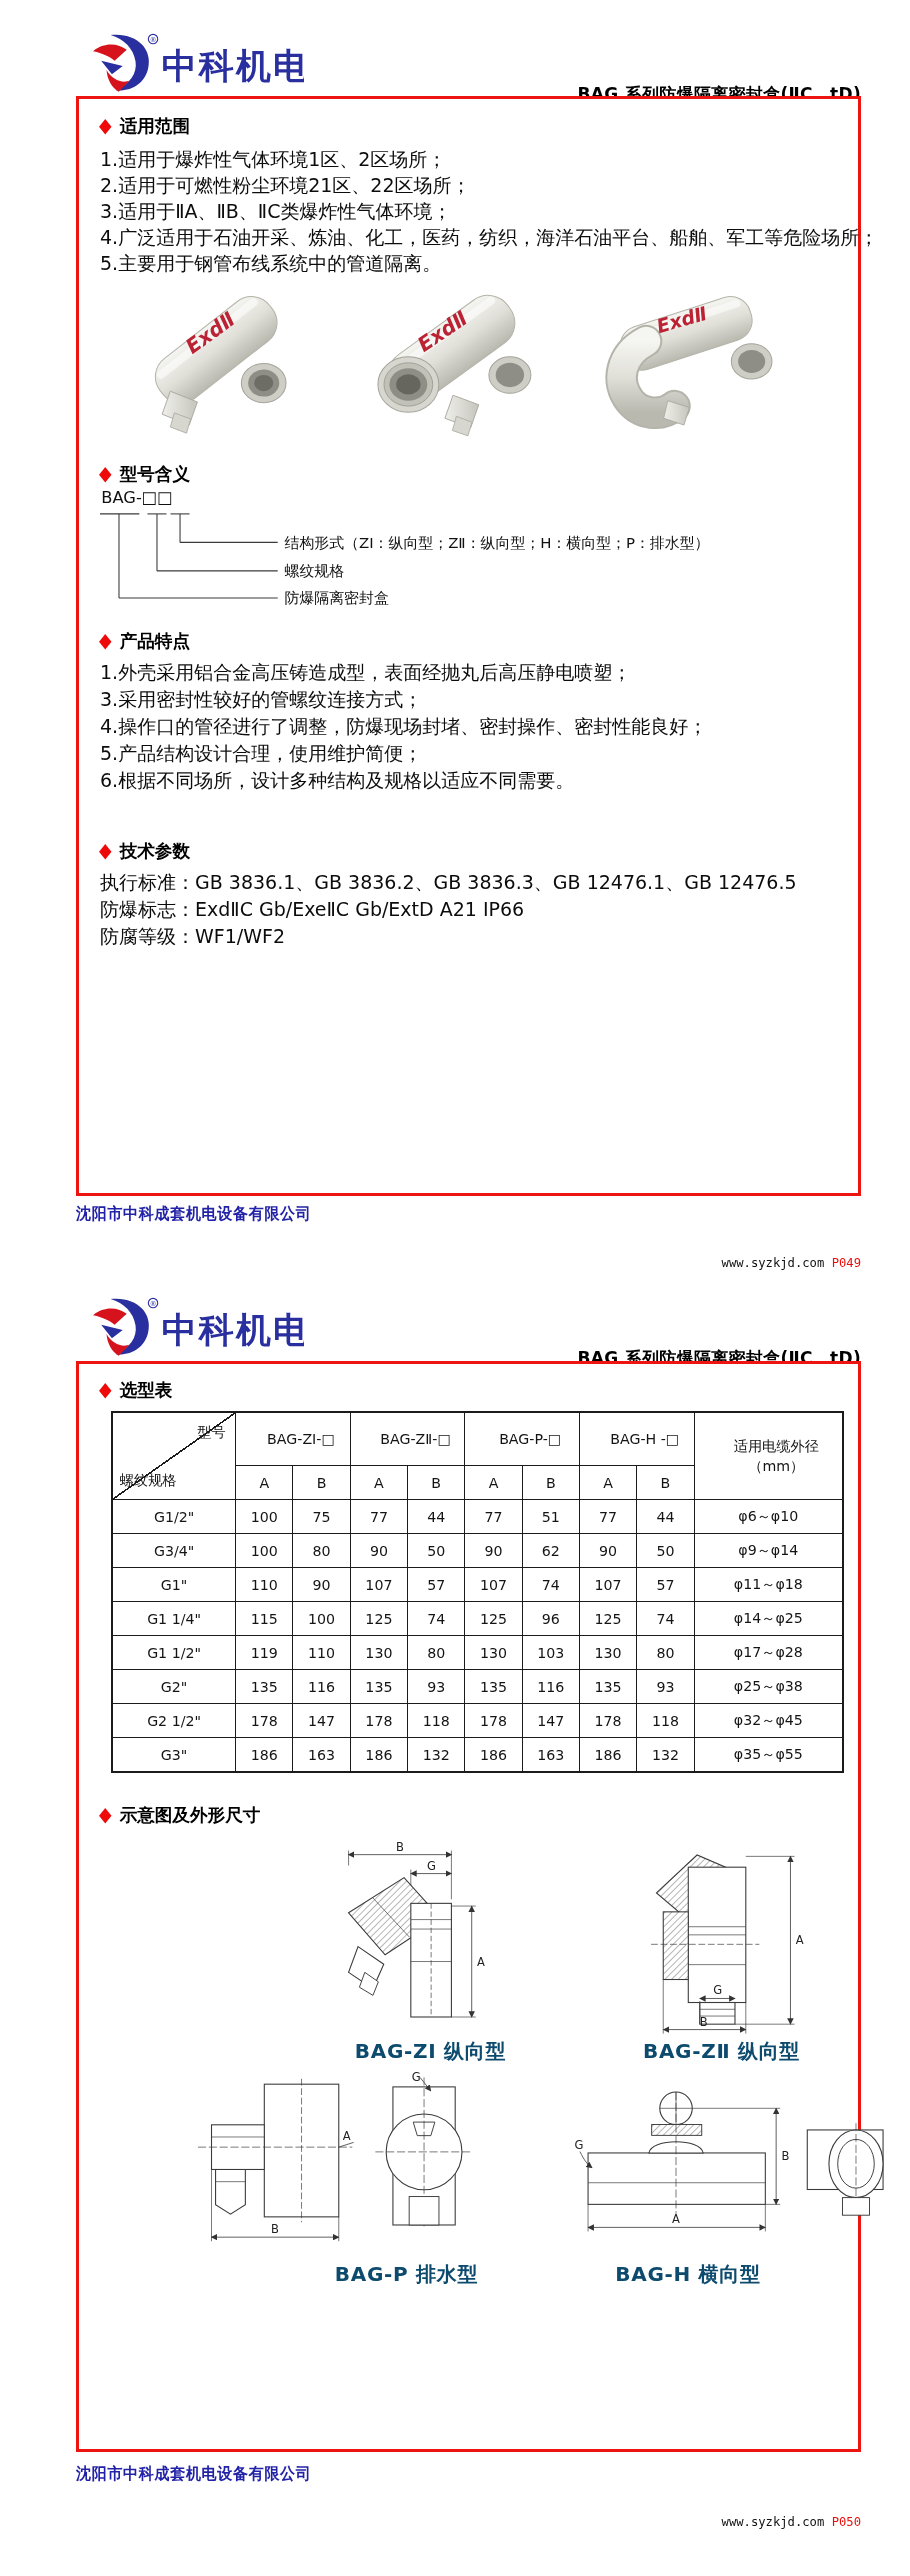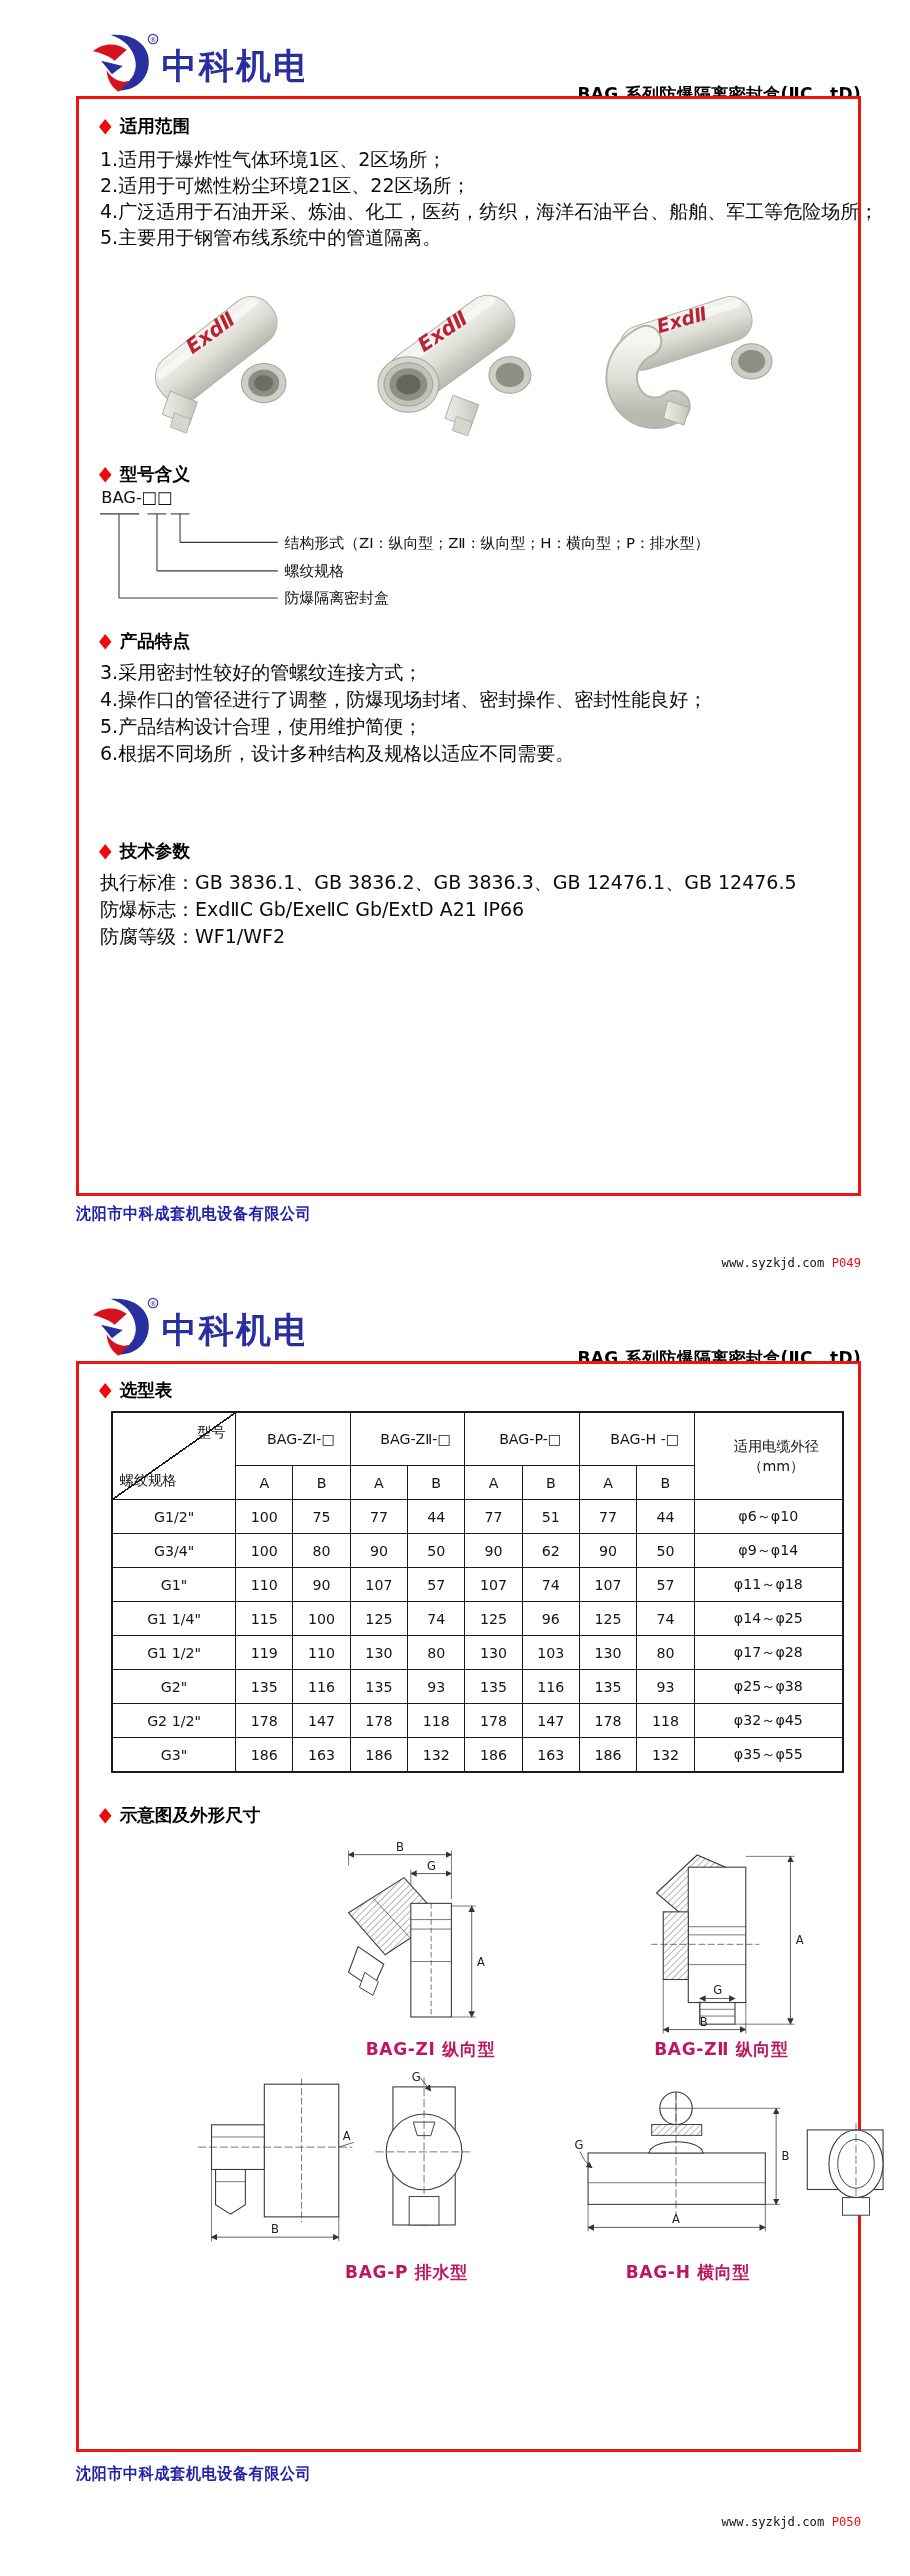--- a/index.html
+++ b/index.html
@@ -27,21 +27,21 @@
     font-weight:normal;color:#141414;padding:0;}
   table.sel .hdr-row td{height:52px;font-size:14.2px;padding-left:16px;}
   table.sel .sub-row td{height:33px;}
   table.sel tbody td{height:33px;}
   .corner{position:relative;background:
     linear-gradient(to bottom right,transparent calc(50% - 0.8px),#1b1b1b calc(50% - 0.8px),#1b1b1b calc(50% + 0.8px),transparent calc(50% + 0.8px));}
   .corner .c-top{position:absolute;top:9.5px;right:9.5px;font-size:14.2px;}
   .corner .c-bot{position:absolute;bottom:9.5px;left:6.8px;font-size:14.2px;}
   .lastcol div{line-height:20.3px;}
   
-  .drawing-caption{font-size:17px;font-weight:bold;text-align:center;color:#be185d;letter-spacing:0.7px;}
+  .drawing-caption{font-size:20px;font-weight:bold;text-align:center;color:#0c4a6e;letter-spacing:0.7px;}
   
   .footer-company{font-size:15px;font-weight:bold;color:#2222a8;letter-spacing:0.7px;transform:scaleY(1.08);transform-origin:left;}
   .footer-right{font-size:12.2px;color:#111;font-family:"DejaVu Sans Mono","Liberation Mono",monospace;margin-top:45px;}
   .footer-right .pageno{color:#e8100c;}
   svg text{font-family:"DejaVu Sans","Liberation Sans",sans-serif;}
   .dim-label{font-size:17px;fill:#222;}
   .draw-line{stroke:#3a3a3a;stroke-width:1.6;fill:none;}
   .thin{stroke:#3a3a3a;stroke-width:1;fill:none;}
   .dim{stroke:#3a3a3a;stroke-width:1.2;fill:none;}
 </style>
@@ -85,20 +85,21 @@
 
 <div class="abs red-frame" style="left:76px;top:96px;width:785px;height:1100px;"></div>
 
 <div class="abs sec-title" style="left:99px;top:114px;">
   <span class="diamond">◆</span>
   <span>适用范围</span>
 </div>
 <div class="abs" style="left:100px;top:146px;width:746px;">
     <div class="body-line">1.适用于爆炸性气体环境1区、2区场所；</div>
     <div class="body-line">2.适用于可燃性粉尘环境21区、22区场所；</div>
+    <div class="body-line">3.适用于ⅡA、ⅡB、ⅡC类爆炸性气体环境；</div>
     <div class="body-line">4.广泛适用于石油开采、炼油、化工，医药，纺织，海洋石油平台、船舶、军工等危险场所；</div>
     <div class="body-line">5.主要用于钢管布线系统中的管道隔离。</div>
   </div>
 
 <div class="abs" style="left:112px;top:268px;width:698px;height:180px;display:flex;gap:24.4px;">
 
   <svg width="210" height="176" viewBox="0 0 310 260">
     <g transform="rotate(-38 150 120)">
       <rect x="50" y="86" width="205" height="74" rx="34" fill="url(#metal)" stroke="#b5b4aa" stroke-width="1.5"></rect>
       <rect x="60" y="96" width="185" height="12" rx="6" fill="#ffffff" opacity="0.55"></rect>
@@ -163,20 +164,21 @@
     <text x="272" y="136" font-size="22" fill="#111">螺纹规格</text>
     <text x="272" y="176" font-size="22" fill="#111">防爆隔离密封盒</text>
   </svg>
 </div>
 
 <div class="abs sec-title" style="left:99px;top:629px;">
   <span class="diamond">◆</span>
   <span>产品特点</span>
 </div>
 <div class="abs features" style="left:100px;top:659px;width:746px;">
+    <div class="body-line">1.外壳采用铝合金高压铸造成型，表面经抛丸后高压静电喷塑；</div>
     <div class="body-line">3.采用密封性较好的管螺纹连接方式；</div>
     <div class="body-line">4.操作口的管径进行了调整，防爆现场封堵、密封操作、密封性能良好；</div>
     <div class="body-line">5.产品结构设计合理，使用维护简便；</div>
     <div class="body-line">6.根据不同场所，设计多种结构及规格以适应不同需要。</div>
   </div>
 
 <div class="abs sec-title" style="left:99px;top:839px;">
   <span class="diamond">◆</span>
   <span>技术参数</span>
 </div>

